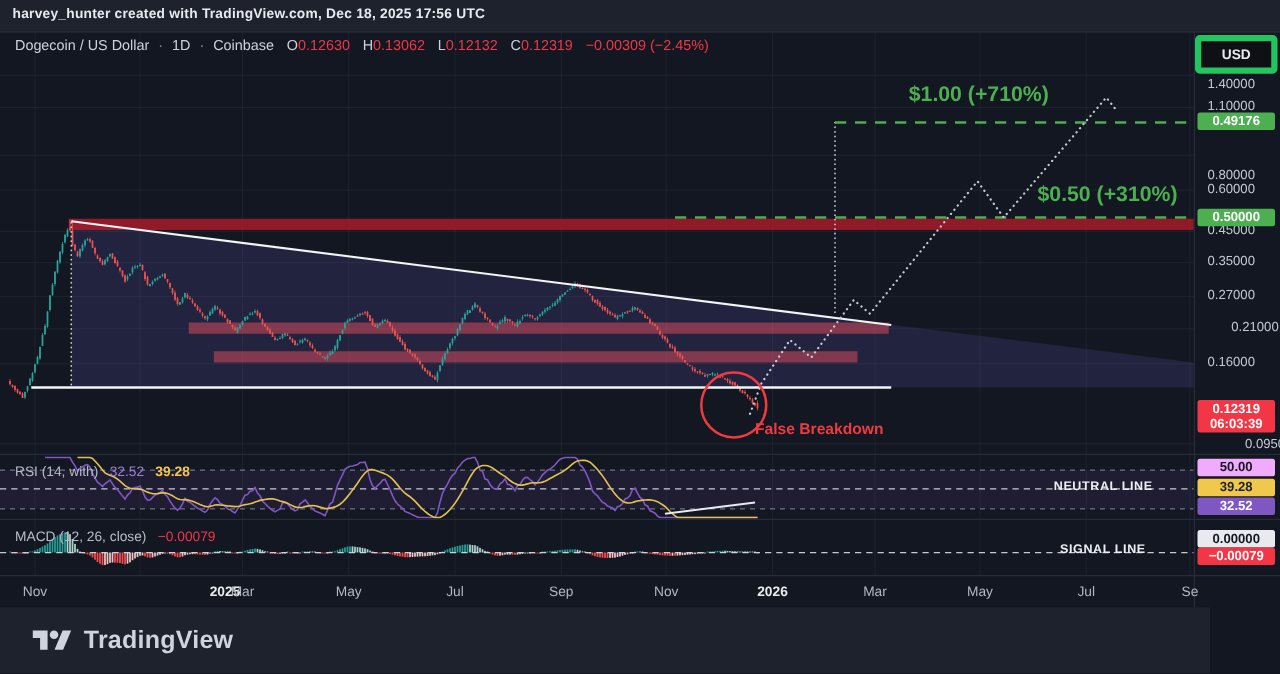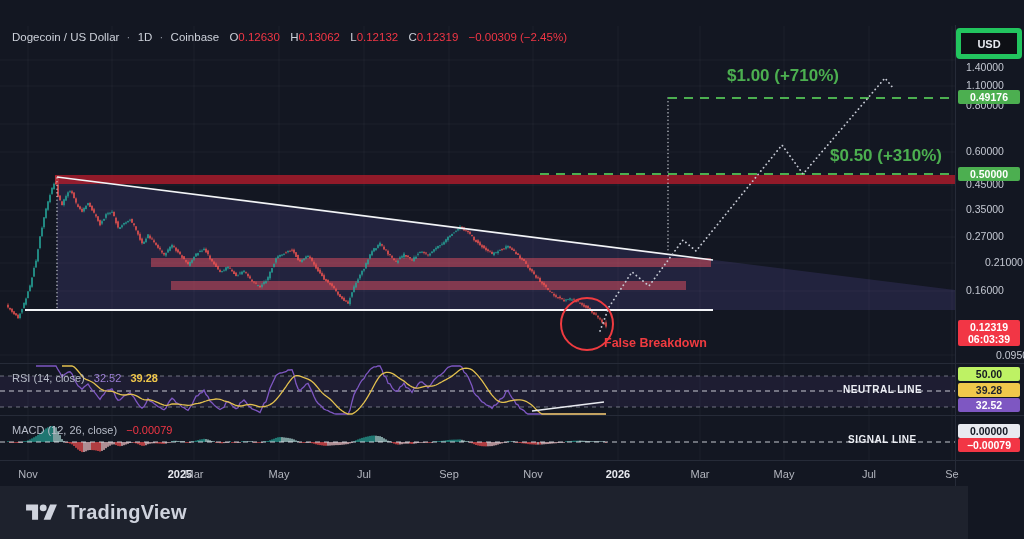--- a/index.html
+++ b/index.html
@@ -41,20 +41,23 @@
   
   #bottombar{left:0;top:486px;width:968px;height:53px;background:#1e222d;display:flex;align-items:center;}
   #tv-logo{margin-left:26px;display:flex;align-items:center;}
   #brand-text{margin-left:10px;font-size:20px;font-weight:bold;color:#cfd3dd;letter-spacing:.2px;}
 </style>
 </head>
 <body>
 
 <div id="app">
 
+  <div class="abs" id="topbar">
+    <div class="abs" id="attribution">harvey_hunter created with TradingView.com, Dec 18, 2025 17:56 UTC</div>
+  </div>
 
   <svg class="abs" id="chart-svg" width="1024" height="461" viewBox="0 25 1024 461">
       <defs>
         <clipPath id="clip-rsi">
           <rect x="0" y="364" width="955" height="51"></rect>
         </clipPath>
         <clipPath id="clip-macd">
           <rect x="0" y="417" width="955" height="43"></rect>
         </clipPath>
       </defs>
@@ -1031,47 +1034,47 @@
 
   <div class="abs" id="currency-btn">USD</div>
 
   <div class="abs ann-green" style="left:727px;top:66px;">$1.00 (+710%)</div>
   <div class="abs ann-green" style="left:830px;top:146px;text-align:right;">$0.50 (+310%)</div>
   <div class="abs" id="false-breakdown-label" style="left:604px;top:336px;">False Breakdown</div>
   <div class="abs pane-note" style="left:843px;top:384px;">NEUTRAL LINE</div>
   <div class="abs pane-note" style="left:848px;top:434px;">SIGNAL LINE</div>
 
   <div class="abs ind-legend" style="left:12px;top:372px;">
-    <span>RSI (14, close)</span>
+    <span>RSI (14, with)</span>
     <span class="rsi-v">32.52</span>
     <span class="rsi-ma">39.28</span>
   </div>
   <div class="abs ind-legend" style="left:12px;top:424px;">
     <span>MACD (12, 26, close)</span>
     <span class="macd-v">−0.00079</span>
   </div>
 
   <div class="abs" id="price-scale">
       <div class="y-label" style="top: 36px;">1.40000</div>
       <div class="y-label" style="top: 54px;">1.10000</div>
-      <div class="y-label" style="top: 74px;">0.80000</div>
+      <div class="y-label" style="top: 109px;">0.80000</div>
       <div class="y-label" style="top: 120px;">0.60000</div>
       <div class="y-label" style="top: 153px;">0.45000</div>
       <div class="y-label" style="top: 178px;">0.35000</div>
       <div class="y-label" style="top: 205px;">0.27000</div>
       <div class="y-label" style="top: 231px; padding-left: 19px;">0.21000</div>
       <div class="y-label" style="top: 259px;">0.16000</div>
       <div class="y-label" style="top: 324px; padding-left: 30px;">0.09500</div>
       <div class="badge" style="background: rgb(76, 175, 80); color: rgb(255, 255, 255); top: 65px;">0.49176</div>
       <div class="badge" style="background: rgb(76, 175, 80); color: rgb(255, 255, 255); top: 142px;">0.50000</div>
       <div class="badge" style="background: rgb(242, 54, 69); color: rgb(255, 255, 255); top: 295px;">
         <div>0.12319</div>
         <div>06:03:39</div>
       </div>
-      <div class="badge" style="background: #bef264; color: rgb(19, 23, 34); top: 342px;">50.00</div>
+      <div class="badge" style="background: #f0abfc; color: rgb(19, 23, 34); top: 342px;">50.00</div>
       <div class="badge" style="background: rgb(240, 200, 75); color: rgb(30, 34, 45); top: 358px;">39.28</div>
       <div class="badge" style="background: rgb(126, 87, 194); color: rgb(255, 255, 255); top: 373px;">32.52</div>
       <div class="badge" style="background: rgb(232, 234, 240); color: rgb(19, 23, 34); top: 399px;">0.00000</div>
       <div class="badge" style="background: rgb(242, 54, 69); color: rgb(255, 255, 255); top: 413px;">−0.00079</div>
     </div>
   <div class="abs" id="time-axis">
       <span class="x-tick" style="left: 28px;">Nov</span>
       <span class="x-tick bold" style="left: 112px; margin-left: 48px;">2025</span>
       <span class="x-tick" style="left: 194px;">Mar</span>
       <span class="x-tick" style="left: 279px;">May</span>

